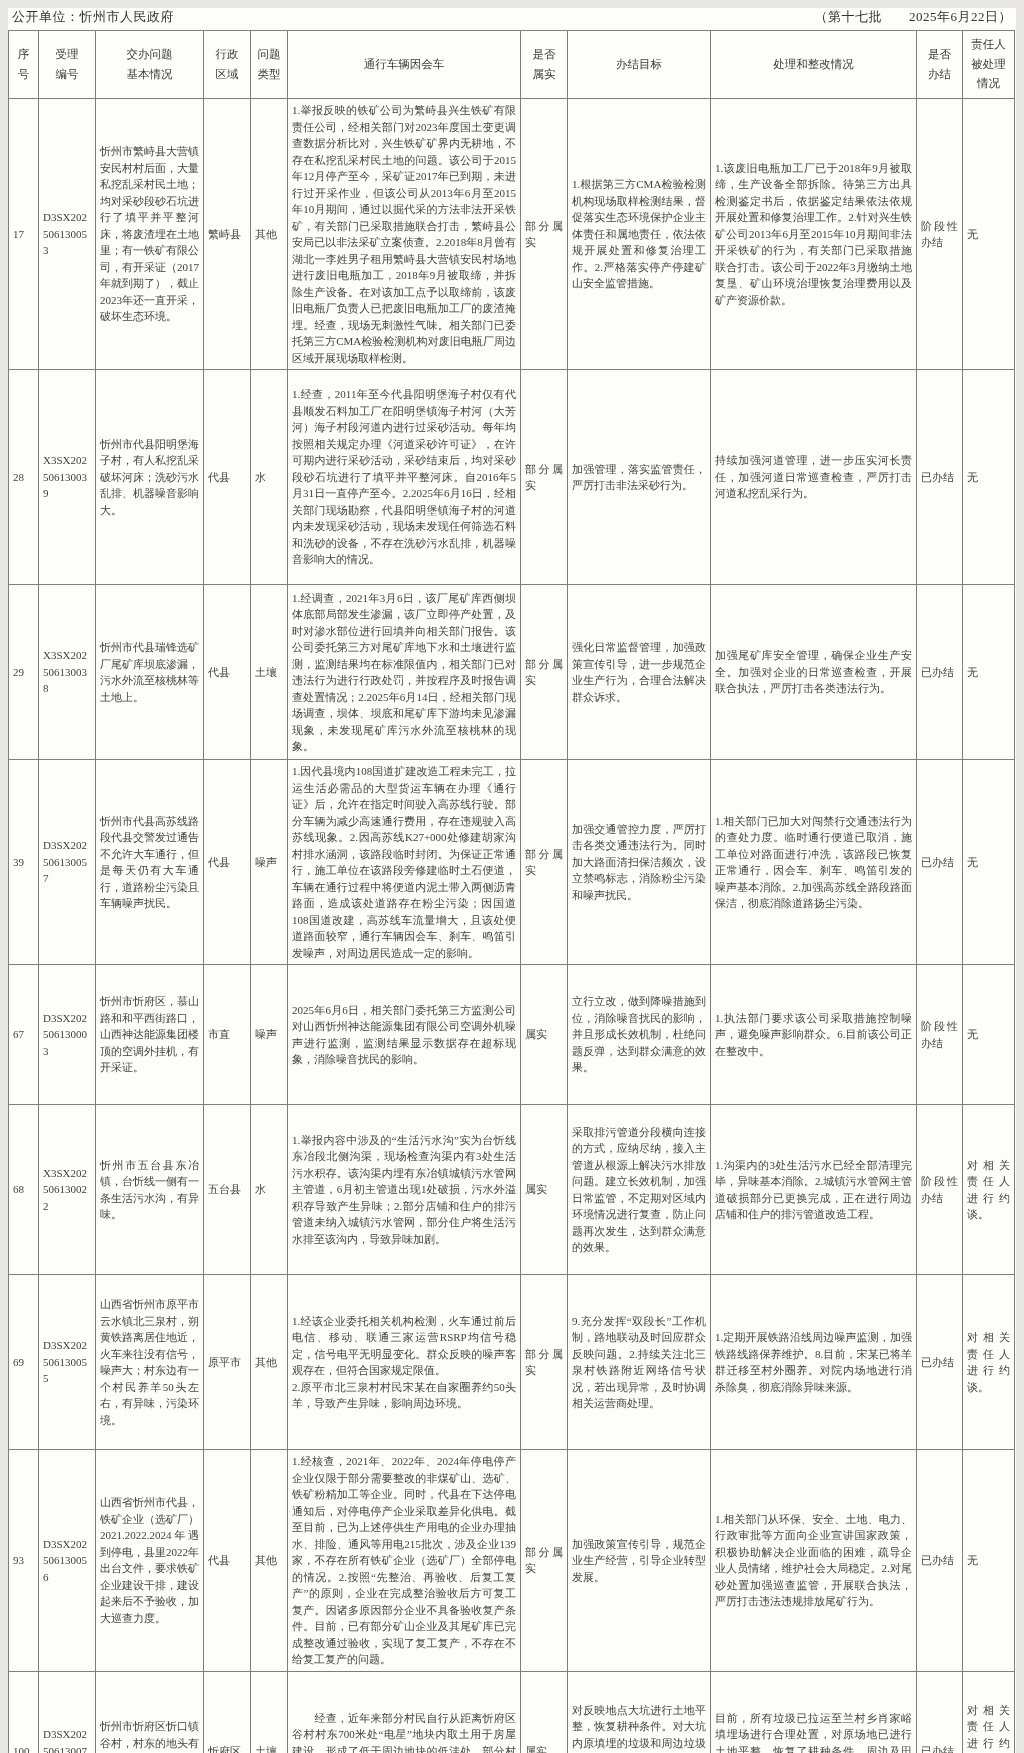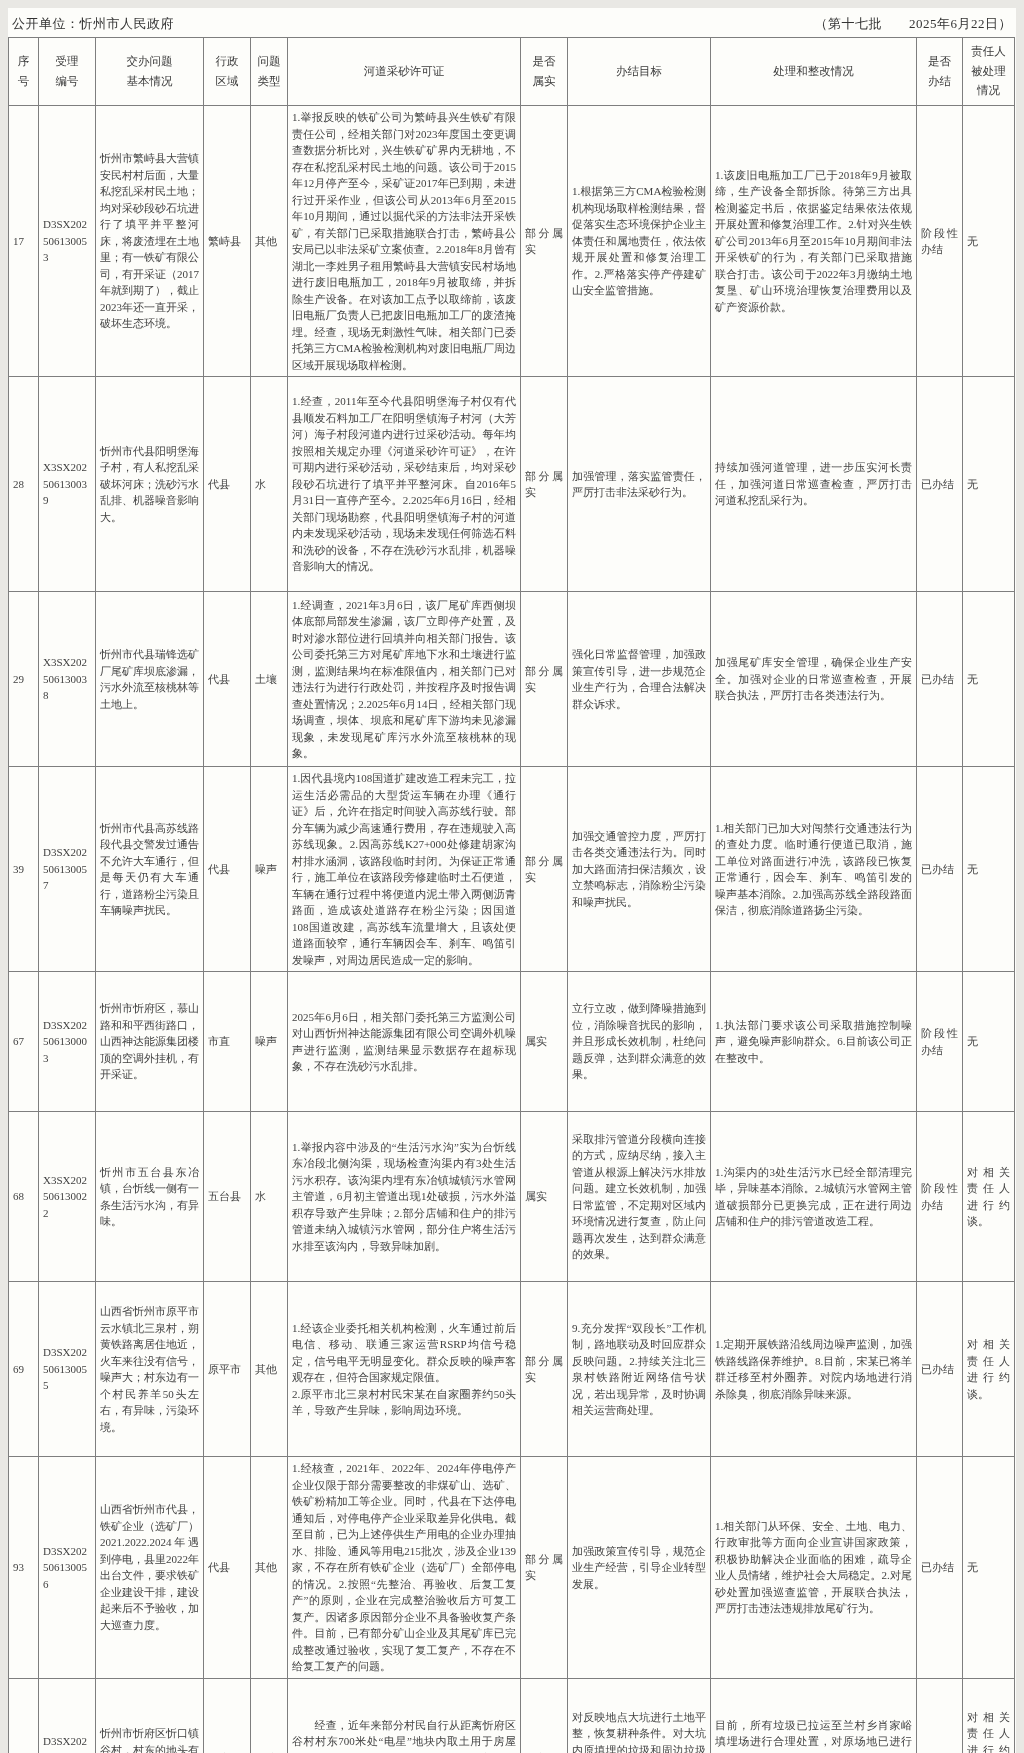--- a/index.html
+++ b/index.html
@@ -12,21 +12,21 @@
   .page {
     margin:8px 8px 0 8px;
     width:1008px;
     background:#fdfdfa;
     padding-bottom:4px;
   }
   .doc-header {
     display:flex;
     justify-content:space-between;
     align-items:flex-end;
-    padding:7px 4px 4px 4px;
+    padding:0 4px 4px 4px;
     font-size:13px;
     color:#333;
     letter-spacing:0.5px;
   }
   table.report {
     border-collapse:collapse;
     table-layout:fixed;
     width:1006px;
     background:#fdfdfa;
   }
@@ -91,21 +91,21 @@
         <th>序
 号</th>
         <th>受理
 编号</th>
         <th>交办问题
 基本情况</th>
         <th>行政
 区域</th>
         <th>问题
 类型</th>
-        <th>河道采砂许可证</th>
+        <th>通行车辆因会车</th>
         <th>是否
 属实</th>
         <th>办结目标</th>
         <th>处理和整改情况</th>
         <th>是否
 办结</th>
         <th>责任人
 被处理
 情况</th>
       </tr>
@@ -162,21 +162,21 @@
           <td class="col-handling">1.相关部门已加大对闯禁行交通违法行为的查处力度。临时通行便道已取消，施工单位对路面进行冲洗，该路段已恢复正常通行，因会车、刹车、鸣笛引发的噪声基本消除。2.加强高苏线全路段路面保洁，彻底消除道路扬尘污染。</td>
           <td class="col-status">已办结</td>
           <td class="col-accountability">无</td>
         </tr>
         <tr style="height: 140px;">
           <td class="col-no">67</td>
           <td class="col-id">D3SX202506130003</td>
           <td class="col-problem">忻州市忻府区，慕山路和和平西街路口，山西神达能源集团楼顶的空调外挂机，有开采证。</td>
           <td class="col-region">市直</td>
           <td class="col-type">噪声</td>
-          <td class="col-investigation">2025年6月6日，相关部门委托第三方监测公司对山西忻州神达能源集团有限公司空调外机噪声进行监测，监测结果显示数据存在超标现象，不存在洗砂污水乱排。</td>
+          <td class="col-investigation">2025年6月6日，相关部门委托第三方监测公司对山西忻州神达能源集团有限公司空调外机噪声进行监测，监测结果显示数据存在超标现象，消除噪音扰民的影响。</td>
           <td class="col-verified">属实</td>
           <td class="col-goal">立行立改，做到降噪措施到位，消除噪音扰民的影响，并且形成长效机制，杜绝问题反弹，达到群众满意的效果。</td>
           <td class="col-handling">1.执法部门要求该公司采取措施控制噪声，避免噪声影响群众。6.目前该公司正在整改中。</td>
           <td class="col-status">阶段性办结</td>
           <td class="col-accountability">无</td>
         </tr>
         <tr style="height: 170px;">
           <td class="col-no">68</td>
           <td class="col-id">X3SX202506130022</td>
           <td class="col-problem">忻州市五台县东冶镇，台忻线一侧有一条生活污水沟，有异味。</td>

